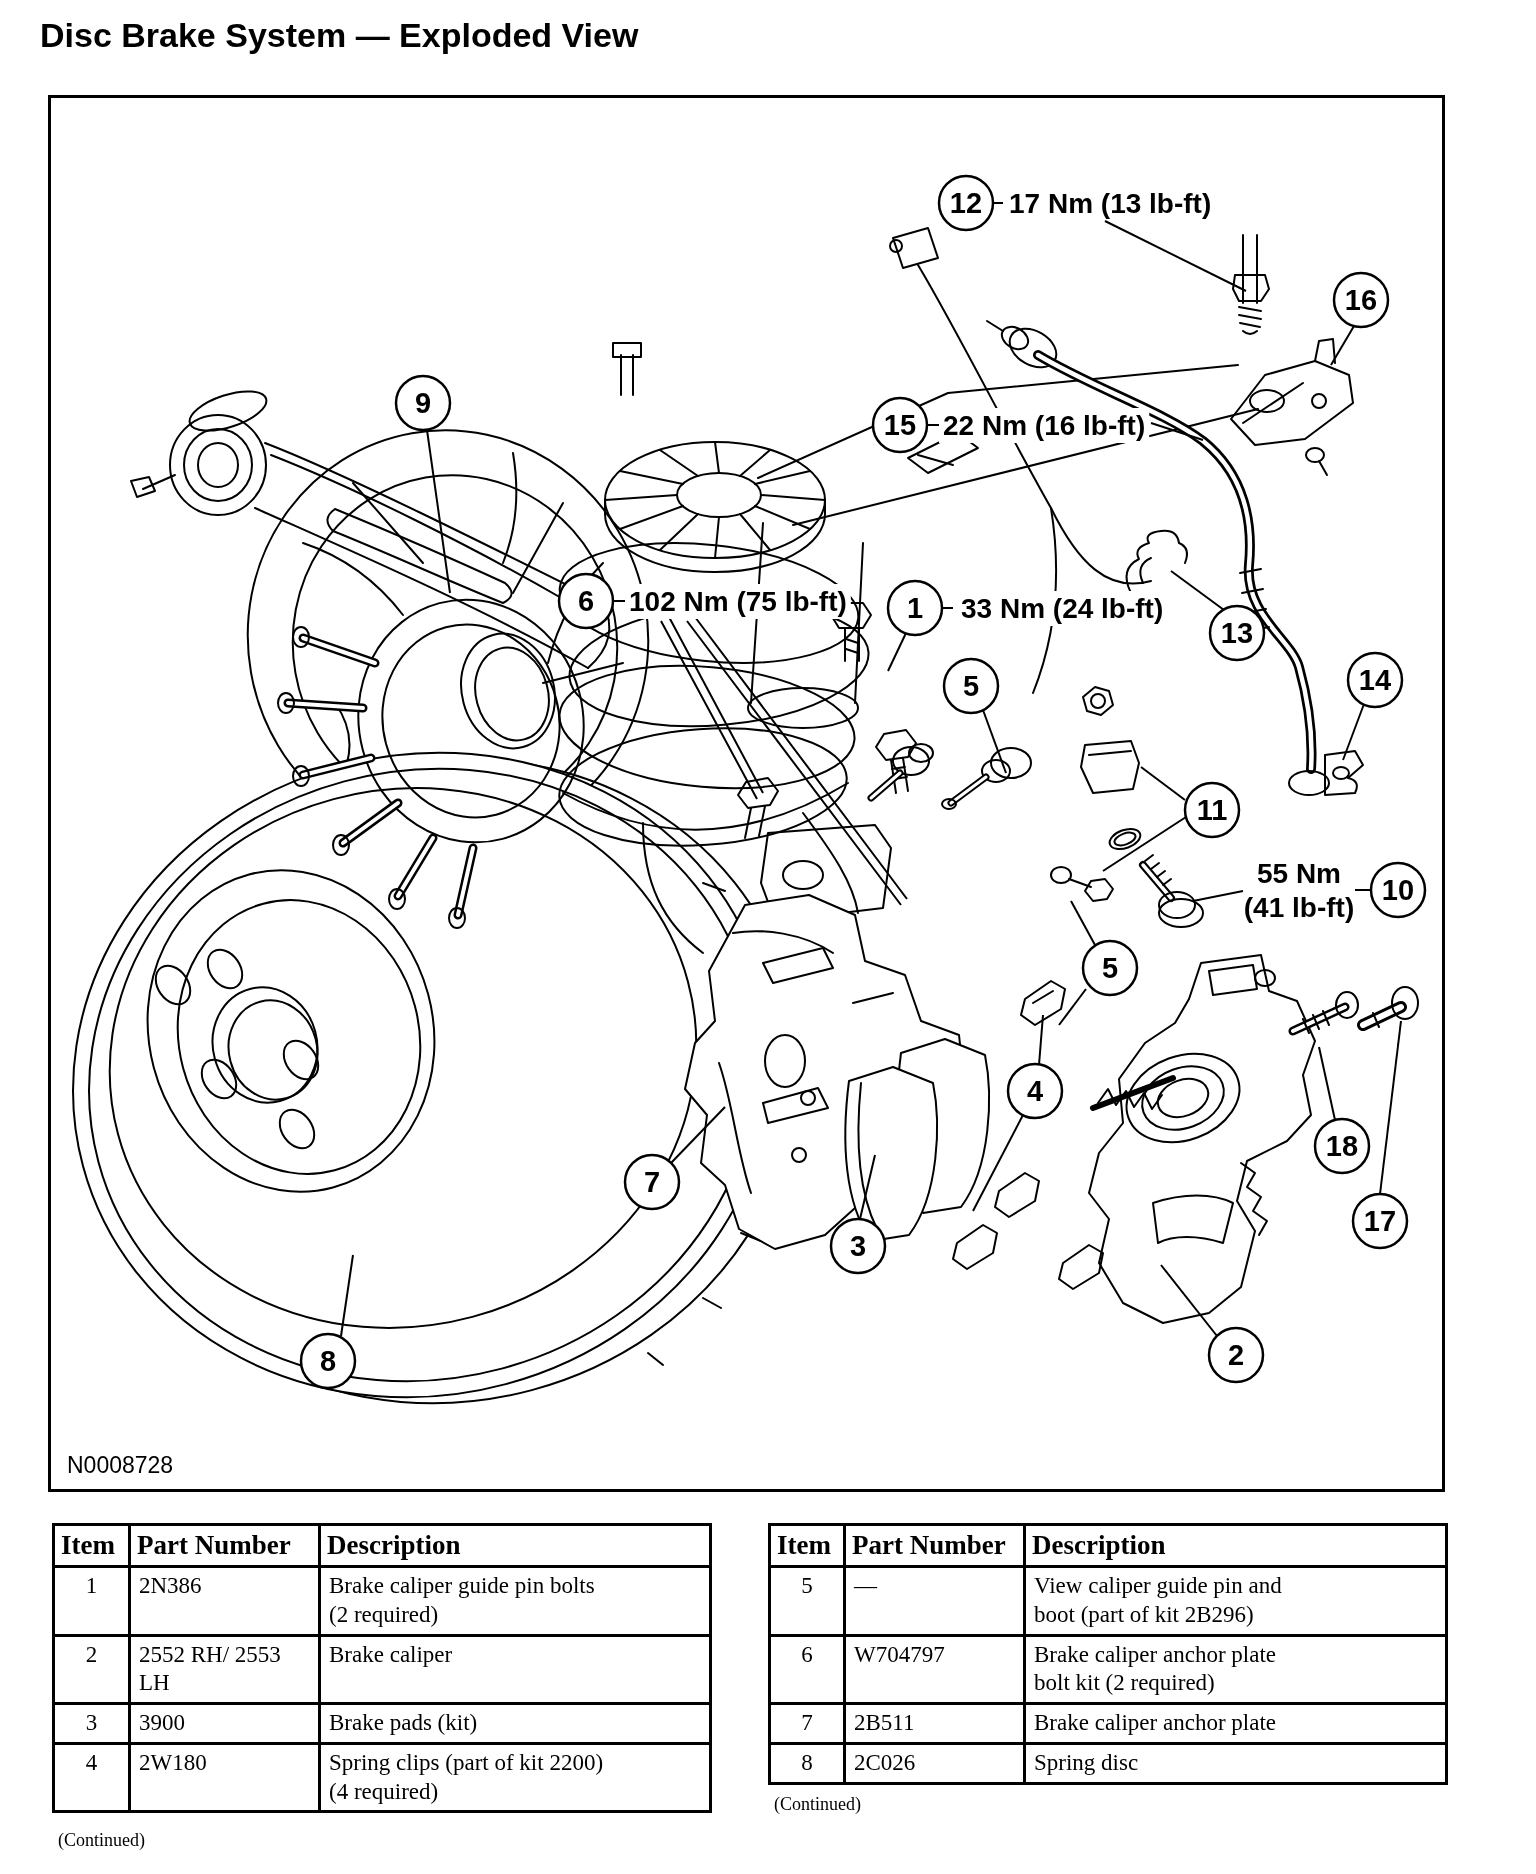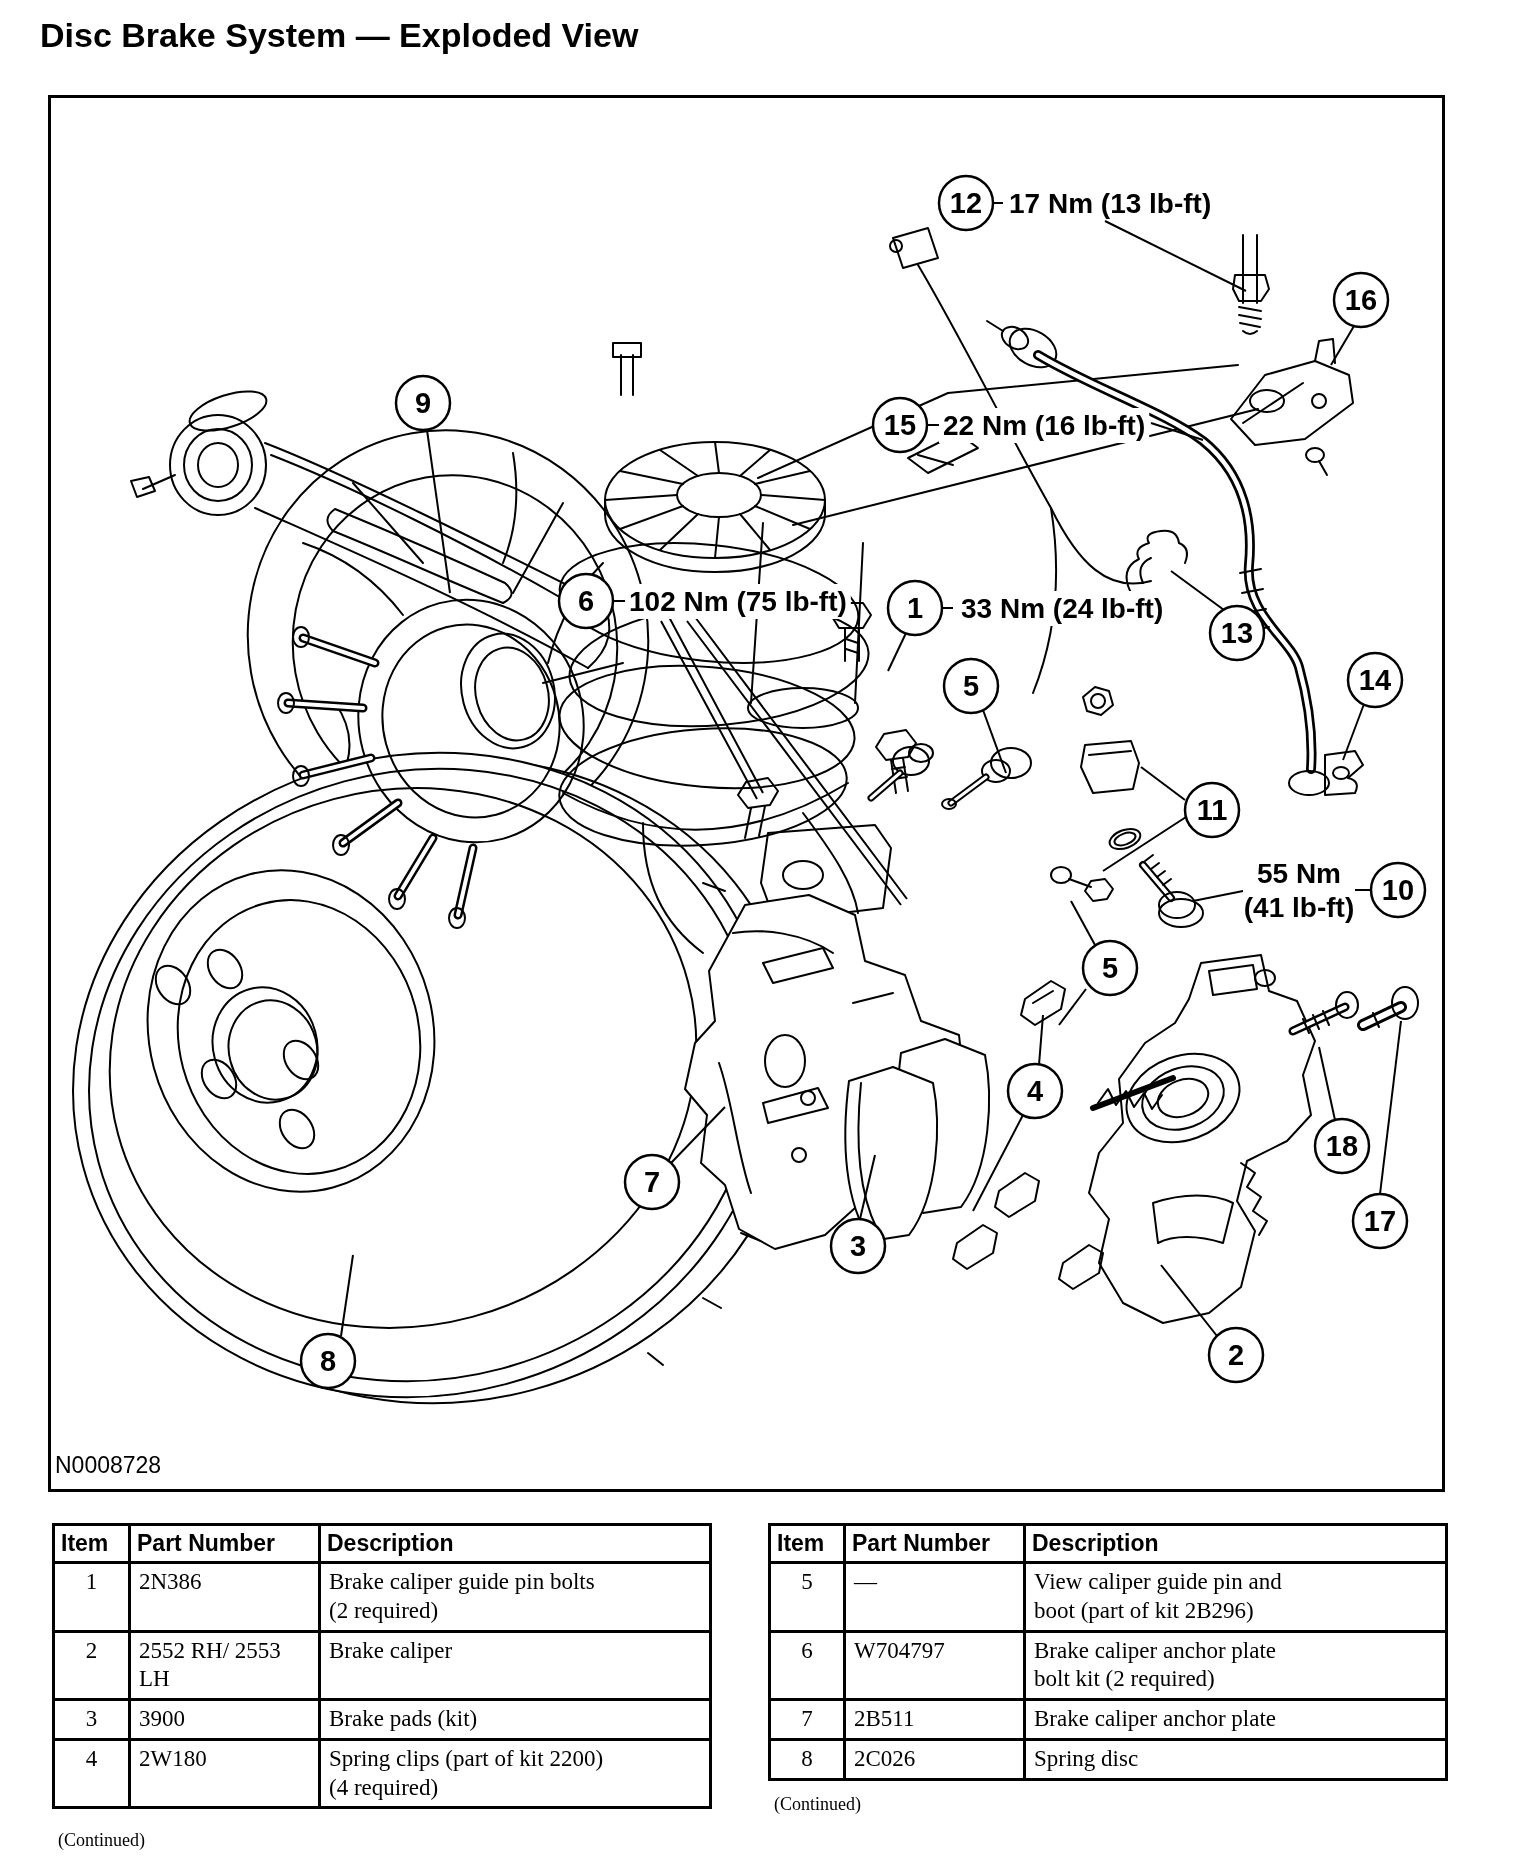--- a/index.html
+++ b/index.html
@@ -1,28 +1,28 @@
 <!DOCTYPE html>
 <html><head>
 <meta charset="utf-8">
 <style>
   html,body{margin:0;padding:0;background:#fff;}
   body{position:relative;width:1536px;height:1874px;font-family:"Liberation Sans",sans-serif;color:#000;overflow:hidden;}
   .page-title{position:absolute;left:40px;top:16px;font-size:34px;font-weight:bold;}
   .figure-box{position:absolute;left:48px;top:95px;width:1397px;height:1397px;border:3px solid #000;box-sizing:border-box;background:#fff;}
   .figure-box svg{position:absolute;left:0;top:0;}
-  .fig-id{position:absolute;left:4px;bottom:10px;font-size:23px;}
+  .fig-id{position:absolute;left:16px;bottom:10px;font-size:23px;}
   .a{fill:none;stroke:#000;stroke-width:2;stroke-linecap:round;stroke-linejoin:round;}
   .wf{fill:#fff;}
   .lead{stroke:#000;stroke-width:2;fill:none;}
   .co-circle{fill:#fff;stroke:#000;stroke-width:2.5;}
   .co-num{font-family:"Liberation Sans",sans-serif;font-weight:bold;font-size:29px;text-anchor:middle;fill:#000;}
   .fig-label{font-family:"Liberation Sans",sans-serif;font-weight:bold;font-size:28px;fill:#000;}
   .parts-table{position:absolute;border-collapse:collapse;background:#fff;table-layout:fixed;}
-  .parts-table th{font-family:Liberation Sans, sans-serif;font-weight:bold;font-size:23px;text-align:left;padding:4px 6px;}
+  .parts-table th{font-family:Liberation Serif, serif;font-weight:bold;font-size:27px;text-align:left;padding:4px 6px;}
   .parts-table td{font-family:"Liberation Serif",serif;font-size:23px;padding:4px 8px;white-space:pre-line;line-height:1.25;}
   .parts-table th,.parts-table td{border:3px solid #000;vertical-align:top;}
   .parts-table td.item{text-align:center;padding-left:2px;padding-right:2px;}
   .tbl-left{left:52px;top:1523px;width:657px;}
   .tbl-right{left:768px;top:1523px;width:677px;}
   .continued{position:absolute;font-family:"Liberation Serif",serif;font-size:18px;}
   .cont-left{left:58px;top:1830px;}
   .cont-right{left:774px;top:1794px;}
 </style>
 </head>

